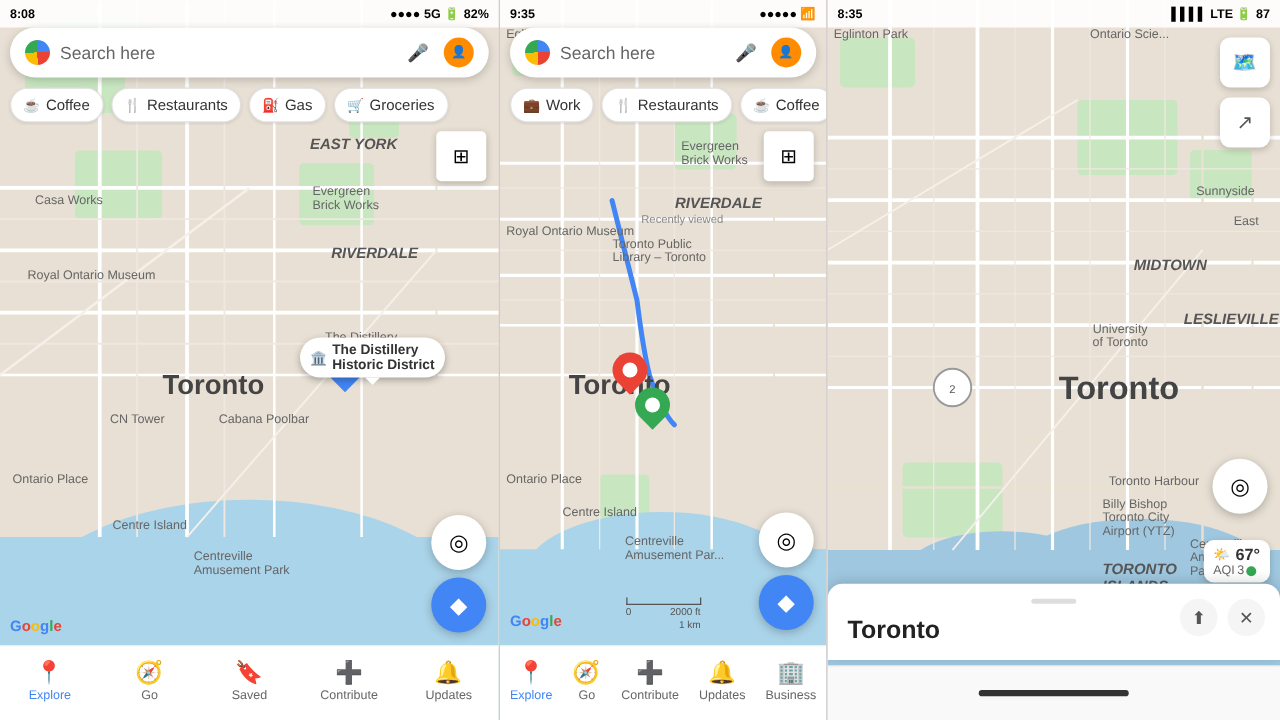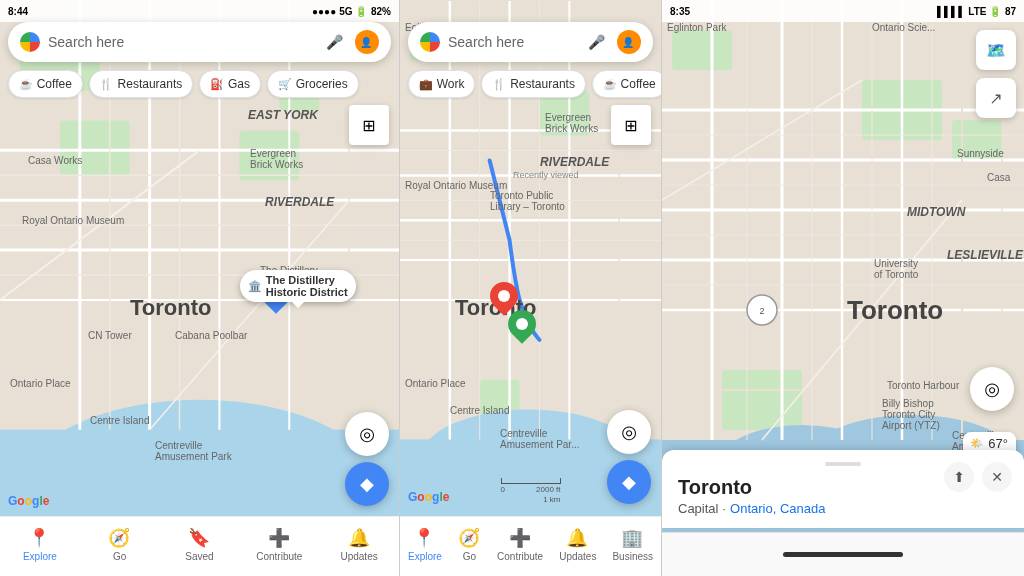--- a/index.html
+++ b/index.html
@@ -333,21 +333,21 @@
       bottom: 110px;
       right: 8px;
       background: white;
       border-radius: 8px;
       padding: 4px 8px;
       box-shadow: 0 2px 6px rgba(0,0,0,0.2);
       z-index: 10;
       font-size: 11px;
       color: #333;
     }
-    .weather-badge .temp { font-weight: 400; font-size: 13px; }
+    .weather-badge .temp { font-weight: 700; font-size: 13px; }
     .weather-badge .aqi { font-size: 10px; color: #666; display: flex; align-items: center; gap: 2px; }
     .aqi-dot { width: 8px; height: 8px; border-radius: 50%; background: #34a853; }
 
     
     .side-btns {
       position: absolute;
       top: 30px;
       right: 8px;
       display: flex;
       flex-direction: column;
@@ -475,21 +475,21 @@
           <div class="pin-inner"></div>
         </div>
     </div>
 
     <div class="pin-bubble" style="top:270px;left:240px;">
       <span>🏛️</span> The Distillery<br>Historic District
     </div>
   </div>
 
   <div class="status-bar">
-    <span>8:44</span>
+    <span>8:08</span>
     <div class="status-icons">
       <span>●●●●</span>
       <span>5G</span>
       <span>🔋</span>
       <span>82%</span>
     </div>
   </div>
 
   <div class="search-bar">
     <div class="google-g"></div>
@@ -602,20 +602,27 @@
         </div>
     </div>
 
     <div class="pin pin-green" style="top:310px;left:108px;">
       <div class="pin-circle">
           <div class="pin-inner"></div>
         </div>
     </div>
   </div>
 
+  <div class="status-bar">
+    <span>9:35</span>
+    <div class="status-icons">
+      <span>●●●●●</span>
+      <span>📶</span>
+    </div>
+  </div>
 
   <div class="search-bar">
     <div class="google-g"></div>
     <span class="search-text">Search here</span>
     <div class="mic-icon">🎤</div>
     <div class="avatar-icon">👤</div>
   </div>
 
   <div class="filter-chips">
     <div class="chip">
@@ -720,22 +727,22 @@
       <line x1="100" y1="440" x2="300" y2="200" stroke="#f5f0ea" stroke-width="1.5"></line>
 
       <circle cx="100" cy="310" r="15" stroke="#999" stroke-width="1.5" fill="white"></circle>
       <text x="100" y="314" text-anchor="middle" font-size="9" fill="#555">2</text>
     </svg>
 
     <div class="map-label toronto" style="top:295px;left:185px;font-size:26px;font-weight:800;">Toronto</div>
 
     <div class="map-label medium" style="top:205px;left:245px;font-style:italic;">MIDTOWN</div>
     <div class="map-label medium" style="top:248px;left:285px;font-style:italic;">LESLIEVILLE</div>
-    <div class="map-label small" style="top:172px;left:325px;">Casa</div>
-    <div class="map-label small" style="top:258px;left:212px;">University<br>of Toronto</div>
+    <div class="map-label small" style="top:172px;left:325px;">East</div>
+    <div class="map-label small" style="top:258px;left:212px;text-align:center;">University<br>of Toronto</div>
     <div class="map-label small" style="top:398px;left:220px;">Billy Bishop<br>Toronto City<br>Airport (YTZ)</div>
     <div class="map-label medium" style="top:448px;left:220px;font-style:italic;">TORONTO<br>ISLANDS</div>
     <div class="map-label small" style="top:430px;left:290px;">Centreville<br>Amusement Park</div>
     <div class="map-label small" style="top:148px;left:295px;">Sunnyside</div>
     <div class="map-label small" style="top:22px;left:5px;">Eglinton Park</div>
     <div class="map-label small" style="top:22px;left:210px;">Ontario Scie...</div>
     <div class="map-label small" style="top:380px;left:225px;">Toronto Harbour</div>
   </div>
 
   <div class="status-bar" style="background:rgba(255,255,255,0.9);">
@@ -763,25 +770,20 @@
     <div class="aqi">
       <span>AQI</span>
       <span>3</span>
       <div class="aqi-dot"></div>
     </div>
   </div>
 
   <div class="info-card">
     <div class="info-card-handle"></div>
     <div class="info-card-title">Toronto</div>
-    <div class="info-card-subtitle">
-      <span class="capital">Capital</span>
-      <span> · </span>
-      <a>Ontario, Canada</a>
-    </div>
     <div class="info-card-actions">
       <div class="icon-btn">⬆</div>
       <div class="icon-btn">✕</div>
     </div>
   </div>
 
   <div class="bottom-nav-3">
     <div class="swipe-indicator"></div>
   </div>
 </div>

